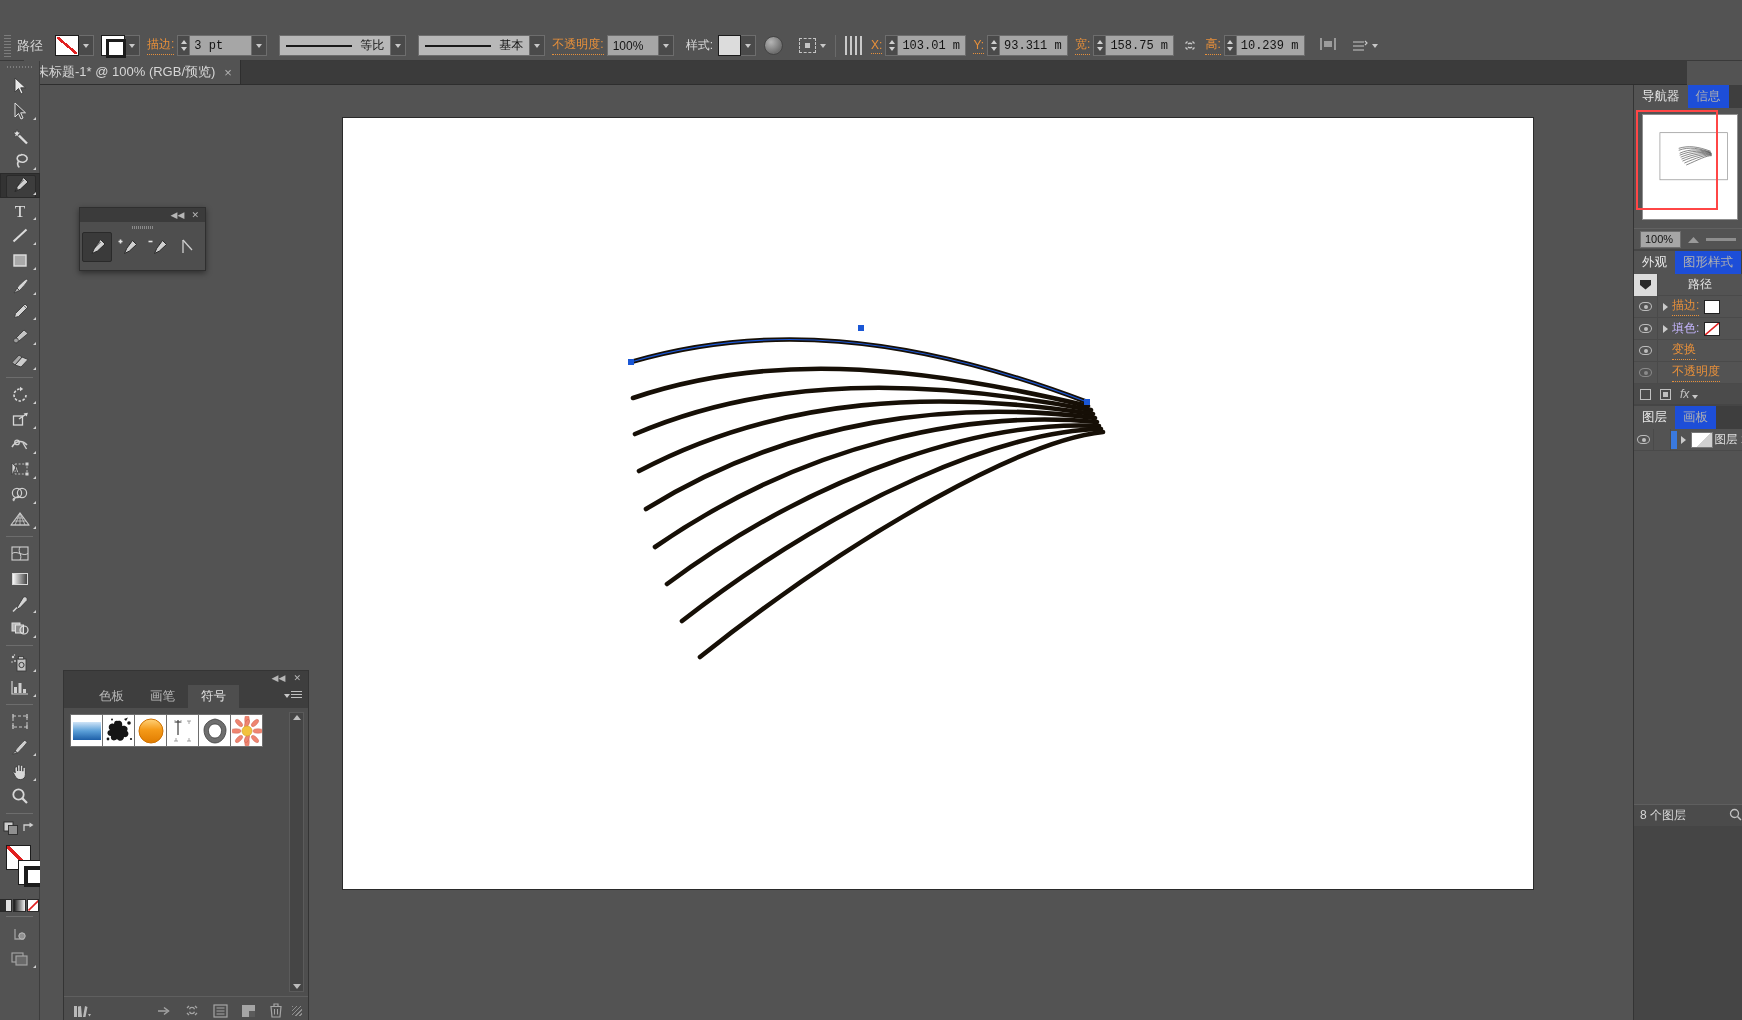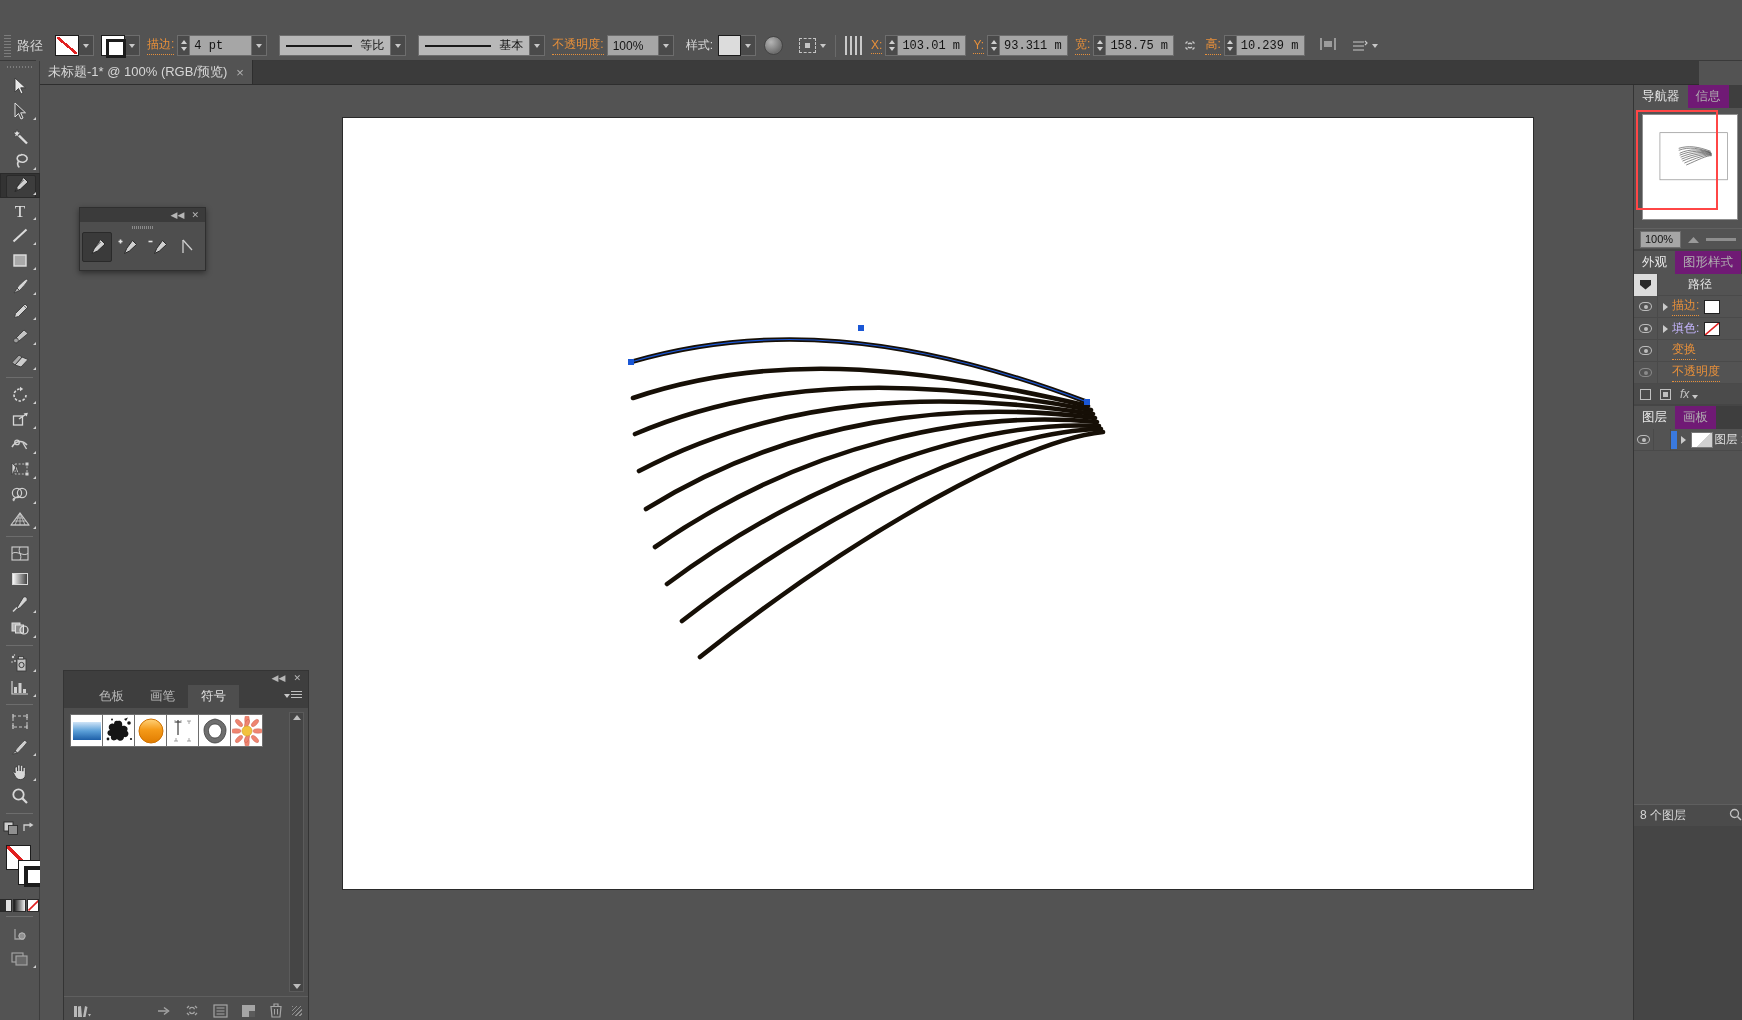--- a/index.html
+++ b/index.html
@@ -124,21 +124,21 @@
     background-blend-mode: normal;
   }
   .broken-link {
     width: 17px; height: 16px; color: #c7c7c7; font-size: 15px;
     display:flex; align-items:center; justify-content:center;
   }
   .cb-sep { width: 1px; height: 22px; background: #6a6a6a; margin: 0 9px; }
 
   
   .tabbar {
-    position: absolute; left: 36px; top: 61px; width: 1663px; height: 24px;
+    position: absolute; left: 24px; top: 61px; width: 1663px; height: 24px;
     background: #3b3b3b; border-bottom: 1px solid #2e2e2e;
     display: flex; align-items: flex-end;
   }
   .doctab {
     height: 24px; background: #535353; display: flex; align-items: center;
     padding: 0 8px 0 12px; gap: 9px; border-right: 1px solid #2e2e2e;
   }
   .doctab .tt { color: #d6d6d6; font-size: 13px; white-space: nowrap; }
   .doctab .xx { color: #b2b2b2; font-size: 13px; cursor: pointer; }
 
@@ -262,21 +262,21 @@
   
   .rdock {
     position: absolute; left: 1633px; top: 85px; width: 109px; height: 935px;
     background: #454545; border-left: 1px solid #343434;
   }
   .rp-tabs {
     height: 23px; background: #3e3e3e; display: flex; align-items: flex-end;
   }
   .rp-tab {
     height: 23px; padding: 0 8px; display: flex; align-items: center;
-    color: #b0b0b0; font-size: 12.5px; background: #701a75; white-space: nowrap;
+    color: #b0b0b0; font-size: 12.5px; background: #1d4ed8; white-space: nowrap;
   }
   .rp-tab.active { background: #535353; color: #e8e8e8; }
   .nav-body { background:#535353; height: 120px; position: relative; padding: 6px 8px; }
   .nav-view {
     position:absolute; left: 8px; top: 6px; right: 4px; bottom: 8px;
     background: #fff; border: 1px solid #8f8f8f;
   }
   .nav-redbox {
     position:absolute; left: 2px; top: 2px; width: 82px; height: 100px;
     border: 2px solid #ff4646;
@@ -349,21 +349,21 @@
           <span class="caret"></span>
         </div>
     </div>
 
     <div class="cb-olabel">描边:</div>
     <div style="display:flex;align-items:center">
       <div class="stepper">
         <span class="up-arrow"></span>
         <span class="dn-arrow"></span>
       </div>
-      <div class="num-field" style="width:62px">4 pt</div>
+      <div class="num-field" style="width:62px">3 pt</div>
       <div class="dd-btn">
           <span class="caret"></span>
         </div>
     </div>
 
     <div style="width:12px"></div>
     <div style="display:flex;align-items:center">
       <div class="combo" style="width:112px">
         <span class="cline"></span>
         <span class="ctext">等比</span>

